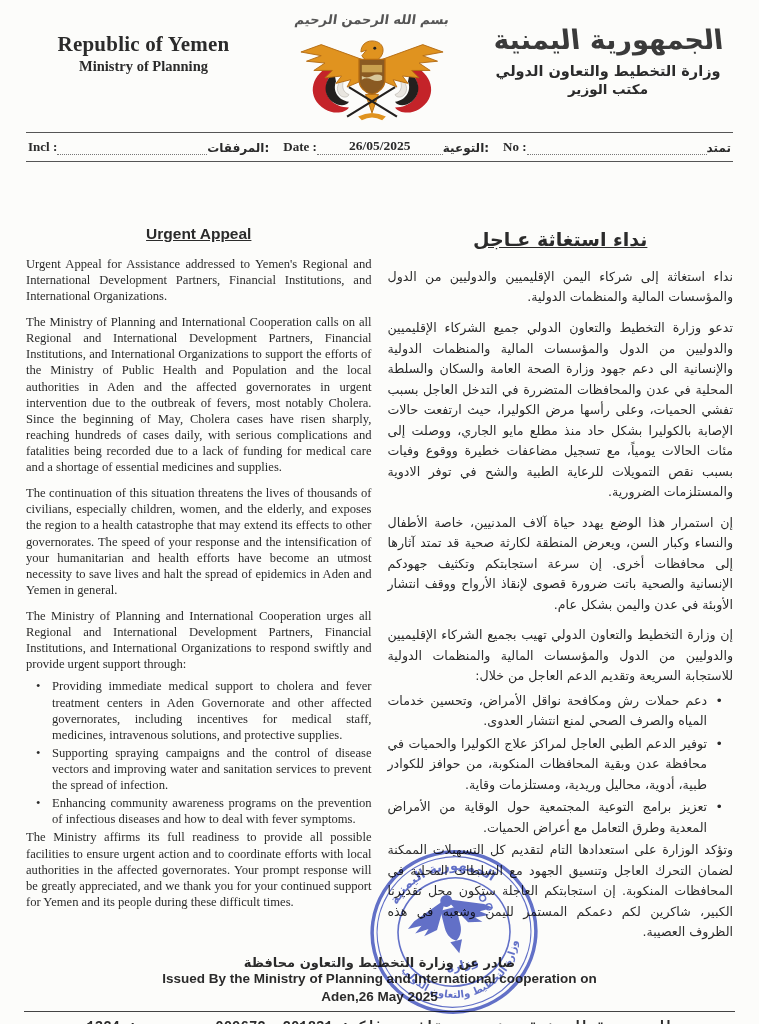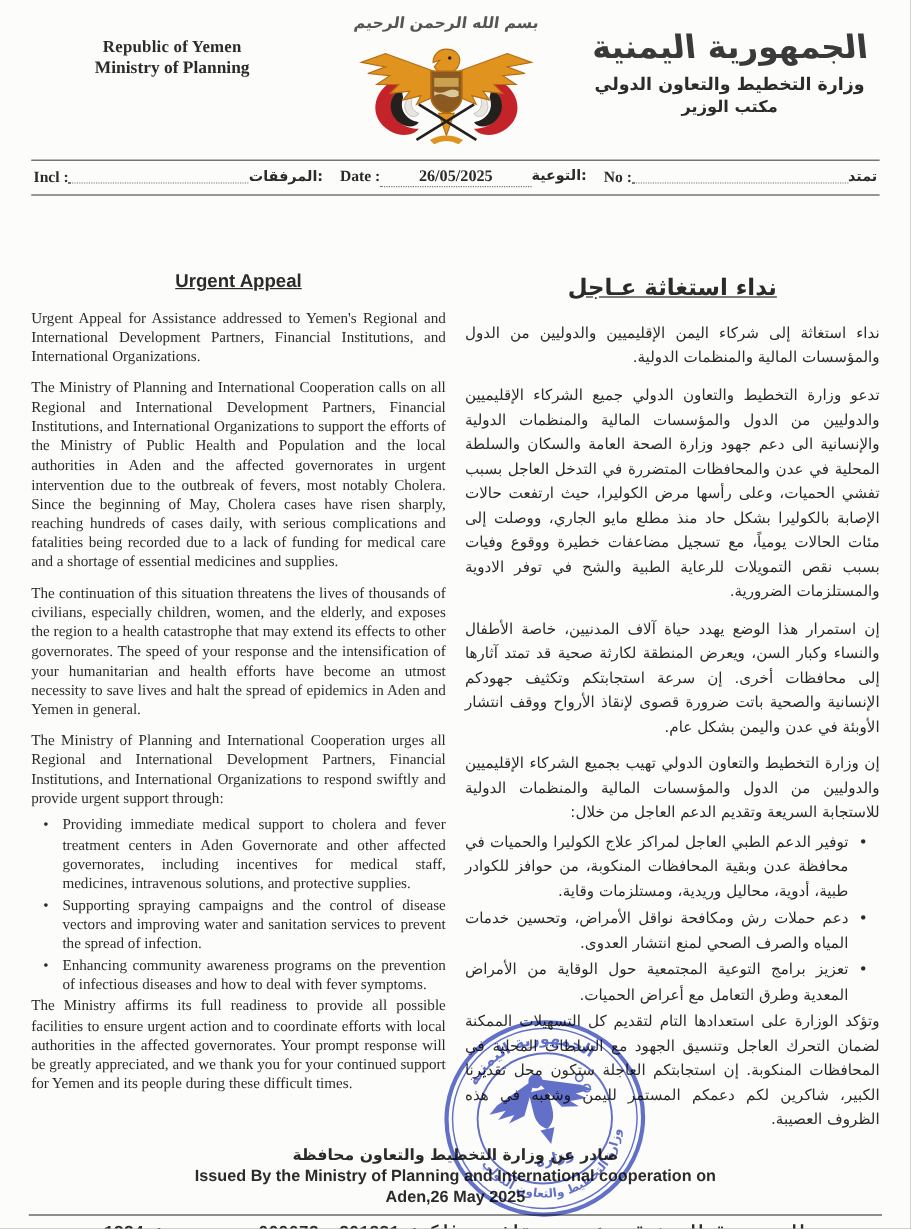--- a/index.html
+++ b/index.html
@@ -8,40 +8,40 @@
     width:759px;height:1024px;
     margin:0 auto;
     background:#fcfcfa;
     overflow:hidden;
     font-family:"Liberation Serif", serif;
     color:#2b2b2b;
   }
   
   .header{display:flex;justify-content:space-between;align-items:flex-start;padding:10px 26px 0 26px;}
   .hdr-left{width:235px;text-align:center;padding-top:22px;}
-  .hdr-left .l1{font-size:14px;font-weight:bold;letter-spacing:.2px;}
+  .hdr-left .l1{font-size:21px;font-weight:bold;letter-spacing:.2px;}
   .hdr-left .l2,.hdr-left .l3,.hdr-left .l4{font-size:14.5px;font-weight:600;line-height:1.25;}
   .hdr-center{width:190px;text-align:center;}
   .bismillah{font-family:"DejaVu Sans",sans-serif;font-size:13px;color:#555;font-weight:bold;transform:skewX(-8deg);display:inline-block;margin-top:2px;}
   .emblem-wrap{margin-top:0;}
   .hdr-right{width:250px;text-align:center;direction:rtl;font-family:"DejaVu Sans",sans-serif;padding-top:14px;}
   .hdr-right .callig{font-size:27px;font-weight:bold;color:#3a3a3a;transform:skewX(6deg);display:inline-block;letter-spacing:-1px;}
   .hdr-right .min{font-size:14.5px;font-weight:bold;margin-top:8px;}
   .hdr-right .off{font-size:13.5px;font-weight:bold;margin-top:2px;}
   
   .refline{
     margin:4px 26px 0 26px;
     border-top:1.6px solid #555;border-bottom:1.6px solid #555;
     padding:5px 2px 6px 2px;
     display:flex;align-items:flex-end;font-size:13px;
   }
   .refline .lbl-en{font-weight:600;}
   .refline .lbl-ar{font-family:"DejaVu Sans",sans-serif;font-weight:bold;font-size:12px;}
   .dots{border-bottom:1.6px dotted #777;display:inline-block;height:12px;}
-  .ref-group{display:flex;}
+  .ref-group{display:flex;align-items:flex-end;}
   .datefill{border-bottom:1.6px dotted #777;text-align:center;font-weight:600;font-size:13.5px;min-width:118px;padding:0 4px;}
   
   .body-cols{display:flex;gap:16px;padding:12px 26px 0 26px;}
   .col{flex:1;min-width:0;margin-top:48px;}
   .col-en{font-size:12.6px;line-height:1.28;text-align:justify;}
   .col-ar{direction:rtl;font-family:"DejaVu Sans",sans-serif;font-size:12.6px;line-height:1.63;text-align:justify;}
   .heading-en{text-align:center;font-weight:bold;font-size:15.5px;text-decoration:underline;font-family:"Liberation Sans",sans-serif;margin:2px 0 12px 0;}
   .heading-ar{text-align:center;font-weight:bold;font-size:19px;text-decoration:underline;margin:2px 0 12px 0;}
   .col p{margin:0 0 10px 0;}
   ul.blist{margin:0 0 2px 0;padding:0 6px 0 0;list-style:none;}
@@ -151,22 +151,22 @@
       <p class="closing">The Ministry affirms its full readiness to provide all possible facilities to ensure urgent action and to coordinate efforts with local authorities in the affected governorates. Your prompt response will be greatly appreciated, and we thank you for your continued support for Yemen and its people during these difficult times.</p>
     </div>
 
     <div class="col col-ar">
       <div class="heading-ar">نداء استغاثة عـاجل</div>
       <p>نداء استغاثة إلى شركاء اليمن الإقليميين والدوليين من الدول والمؤسسات المالية والمنظمات الدولية.</p>
       <p>تدعو وزارة التخطيط والتعاون الدولي جميع الشركاء الإقليميين والدوليين من الدول والمؤسسات المالية والمنظمات الدولية والإنسانية الى دعم جهود وزارة الصحة العامة والسكان والسلطة المحلية في عدن والمحافظات المتضررة في التدخل العاجل بسبب تفشي الحميات، وعلى رأسها مرض الكوليرا، حيث ارتفعت حالات الإصابة بالكوليرا بشكل حاد منذ مطلع مايو الجاري، ووصلت إلى مئات الحالات يومياً، مع تسجيل مضاعفات خطيرة ووقوع وفيات بسبب نقص التمويلات للرعاية الطبية والشح في توفر الادوية والمستلزمات الضرورية.</p>
       <p>إن استمرار هذا الوضع يهدد حياة آلاف المدنيين، خاصة الأطفال والنساء وكبار السن، ويعرض المنطقة لكارثة صحية قد تمتد آثارها إلى محافظات أخرى. إن سرعة استجابتكم وتكثيف جهودكم الإنسانية والصحية باتت ضرورة قصوى لإنقاذ الأرواح ووقف انتشار الأوبئة في عدن واليمن بشكل عام.</p>
       <p style="margin-bottom:4px">إن وزارة التخطيط والتعاون الدولي تهيب بجميع الشركاء الإقليميين والدوليين من الدول والمؤسسات المالية والمنظمات الدولية للاستجابة السريعة وتقديم الدعم العاجل من خلال:</p>
       <ul class="blist">
+        <li>دعم حملات رش ومكافحة نواقل الأمراض، وتحسين خدمات المياه والصرف الصحي لمنع انتشار العدوى.</li>
         <li>توفير الدعم الطبي العاجل لمراكز علاج الكوليرا والحميات في محافظة عدن وبقية المحافظات المنكوبة، من حوافز للكوادر طبية، أدوية، محاليل وريدية، ومستلزمات وقاية.</li>
-        <li>دعم حملات رش ومكافحة نواقل الأمراض، وتحسين خدمات المياه والصرف الصحي لمنع انتشار العدوى.</li>
         <li>تعزيز برامج التوعية المجتمعية حول الوقاية من الأمراض المعدية وطرق التعامل مع أعراض الحميات.</li>
       </ul>
       <p class="closing">وتؤكد الوزارة على استعدادها التام لتقديم كل التسهيلات الممكنة لضمان التحرك العاجل وتنسيق الجهود مع السلطات المحلية في المحافظات المنكوبة. إن استجابتكم العاجلة ستكون محل تقديرنا الكبير، شاكرين لكم دعمكم المستمر لليمن وشعبه في هذه الظروف العصيبة.</p>
     </div>
   </div>
 
   <div class="sigblock">
     <div class="sig-ar">صادر عن وزارة التخطيط والتعاون محافظة</div>
     <div class="sig-en1">Issued By the Ministry of Planning and International cooperation on</div>
     <div class="sig-en2">Aden,26 May 2025</div>

